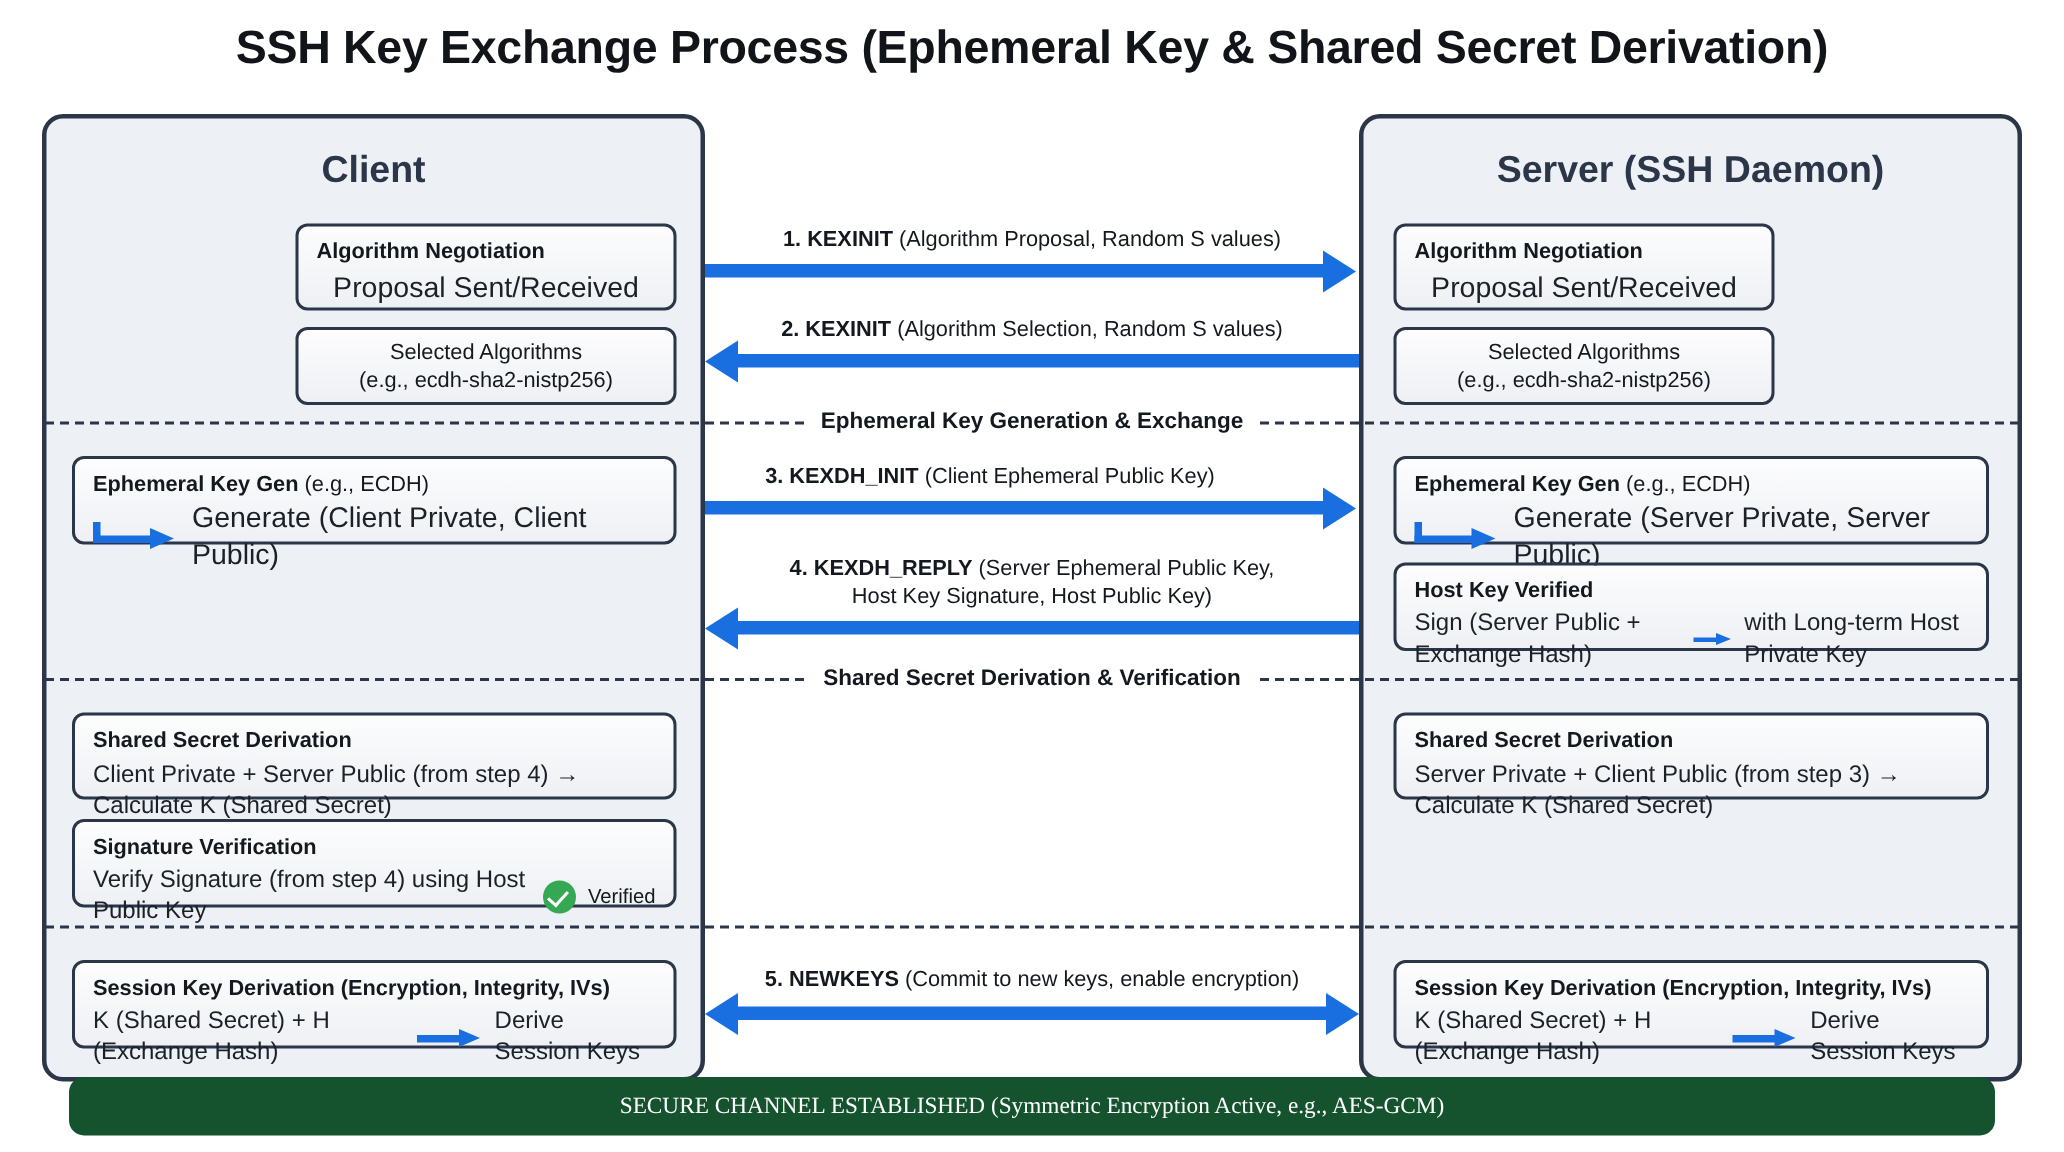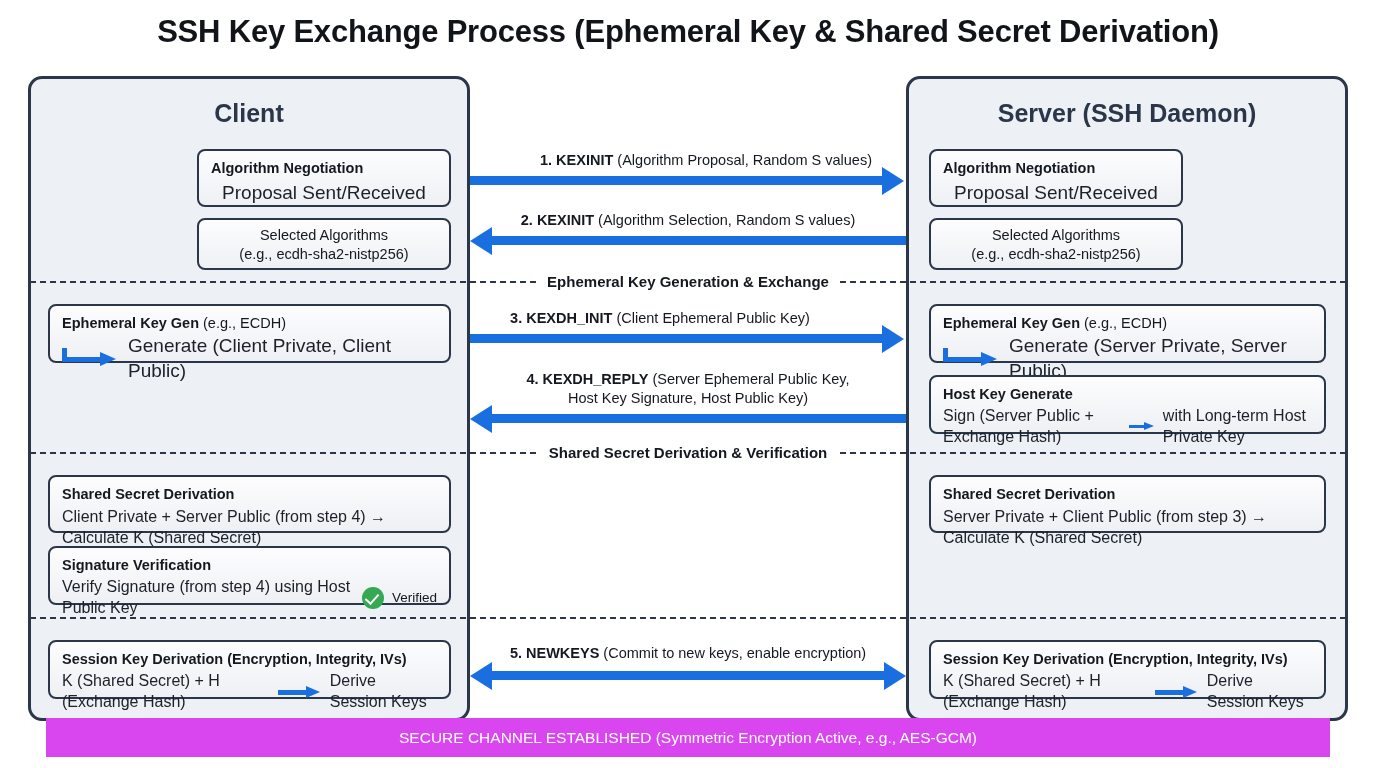--- a/index.html
+++ b/index.html
@@ -124,23 +124,23 @@
   .head-r{position:absolute;
     border-top:14px solid transparent;border-bottom:14px solid transparent;
     border-left:22px solid #1a6fe0;}
   .head-l{position:absolute;
     border-top:14px solid transparent;border-bottom:14px solid transparent;
     border-right:22px solid #1a6fe0;}
 
   
   #secure-banner{
     position:absolute;left:46px;top:718px;width:1284px;height:39px;
-    background:#d946ef;border-radius:0;
+    background:#14532d;border-radius:10px;
     display:flex;align-items:center;justify-content:center;
-    color:#ffffff;font-size:15.5px;
+    color:#ffffff;font-size:15.5px;font-family:Liberation Serif, serif;
   }
   #watermark{
     position:absolute;right:16px;top:706px;
     font-size:31px;color:rgba(255,255,255,0.82);
     letter-spacing:-0.5px;pointer-events:none;
   }
 </style>
 </head>
 <body>
 
@@ -229,21 +229,21 @@
     <div class="row" style="margin-top:2px;">
       <div class="elbow">
           <div class="shaft"></div>
           <div class="head"></div>
         </div>
       <span class="bd" style="margin-top:0;">Generate (Server Private, Server Public)</span>
     </div>
   </div>
 
   <div class="node" style="left:929px;top:375px;width:397px;height:59px;">
-    <div class="hd">Host Key Generate</div>
+    <div class="hd">Host Key Verified</div>
     <div class="row" style="margin-top:3px;">
       <span class="bd small" style="margin-top:0;">Sign (Server Public + Exchange Hash)</span>
       <span class="barrow sm"></span>
       <span class="bd small" style="margin-top:0;">with Long-term Host Private Key</span>
     </div>
   </div>
 
   <div class="node" style="left:929px;top:475px;width:397px;height:58px;">
     <div class="hd">Shared Secret Derivation</div>
     <div class="bd small">Server Private + Client Public (from step 3) → Calculate K (Shared Secret)</div>
@@ -252,21 +252,21 @@
   <div class="node" style="left:929px;top:640px;width:397px;height:59px;">
     <div class="hd">Session Key Derivation (Encryption, Integrity, IVs)</div>
     <div class="row" style="margin-top:3px;justify-content:center;">
       <span class="bd small" style="margin-top:0;">K (Shared Secret) + H (Exchange Hash)</span>
       <span class="barrow"></span>
       <span class="bd small" style="margin-top:0;">Derive Session Keys</span>
     </div>
   </div>
 
   <div class="msg" style="left:470px;top:152px;width:436px;height:40px;">
-    <div class="lbl" style="top:0;padding-left:18px;">
+    <div class="lbl" style="top:0;">
       <b>1. KEXINIT</b><span> (Algorithm Proposal, Random S values)</span>
     </div>
     <div class="arrowline" style="left:0;top:24px;width:414px;"></div>
     <div class="head-r" style="left:412px;top:14.5px;"></div>
   </div>
 
   <div class="msg" style="left:470px;top:212px;width:436px;height:40px;">
     <div class="lbl" style="top:0;">
       <b>2. KEXINIT</b><span> (Algorithm Selection, Random S values)</span>
     </div>

